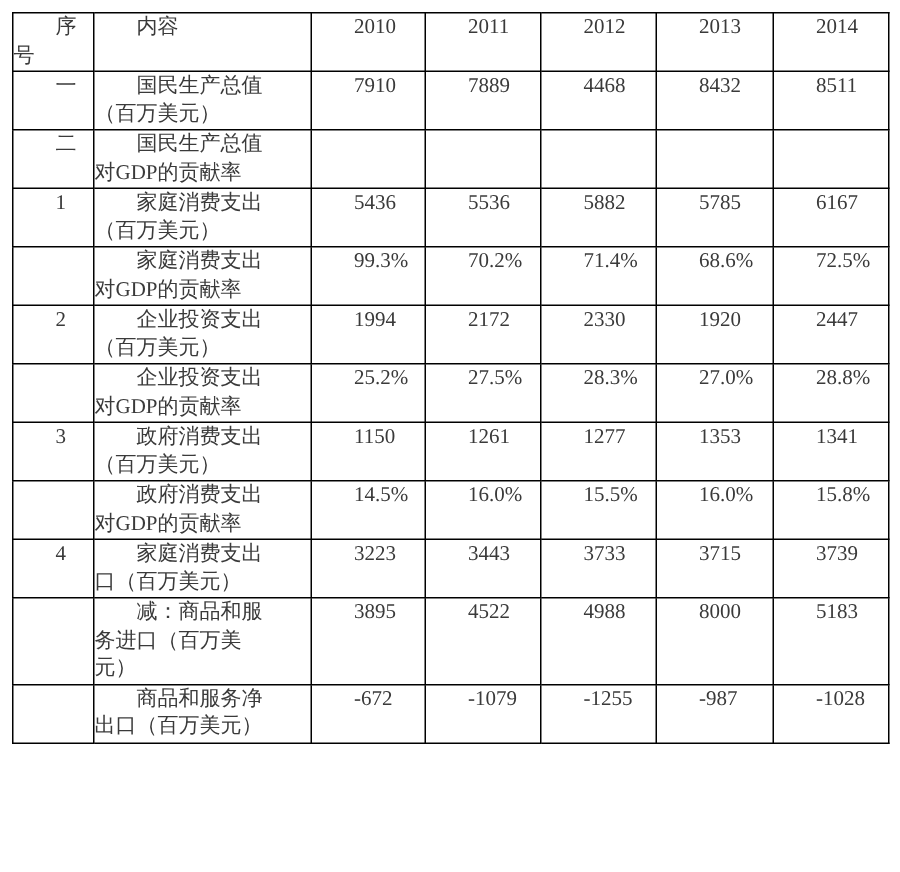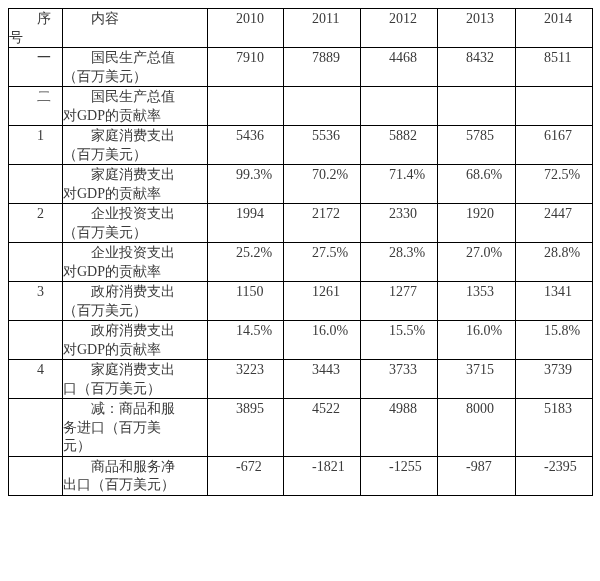--- a/index.html
+++ b/index.html
@@ -173,20 +173,20 @@
     <td>4988</td>
     <td>8000</td>
     <td>5183</td>
   </tr>
 
   <tr>
     <td></td>
     <td>商品和服务净
 出口（百万美元）</td>
     <td>-672</td>
-    <td>-1821</td>
+    <td>-1079</td>
     <td>-1255</td>
     <td>-987</td>
-    <td>-2395</td>
+    <td>-1028</td>
   </tr>
 
 </tbody>
   </table>
 
 </body></html>

